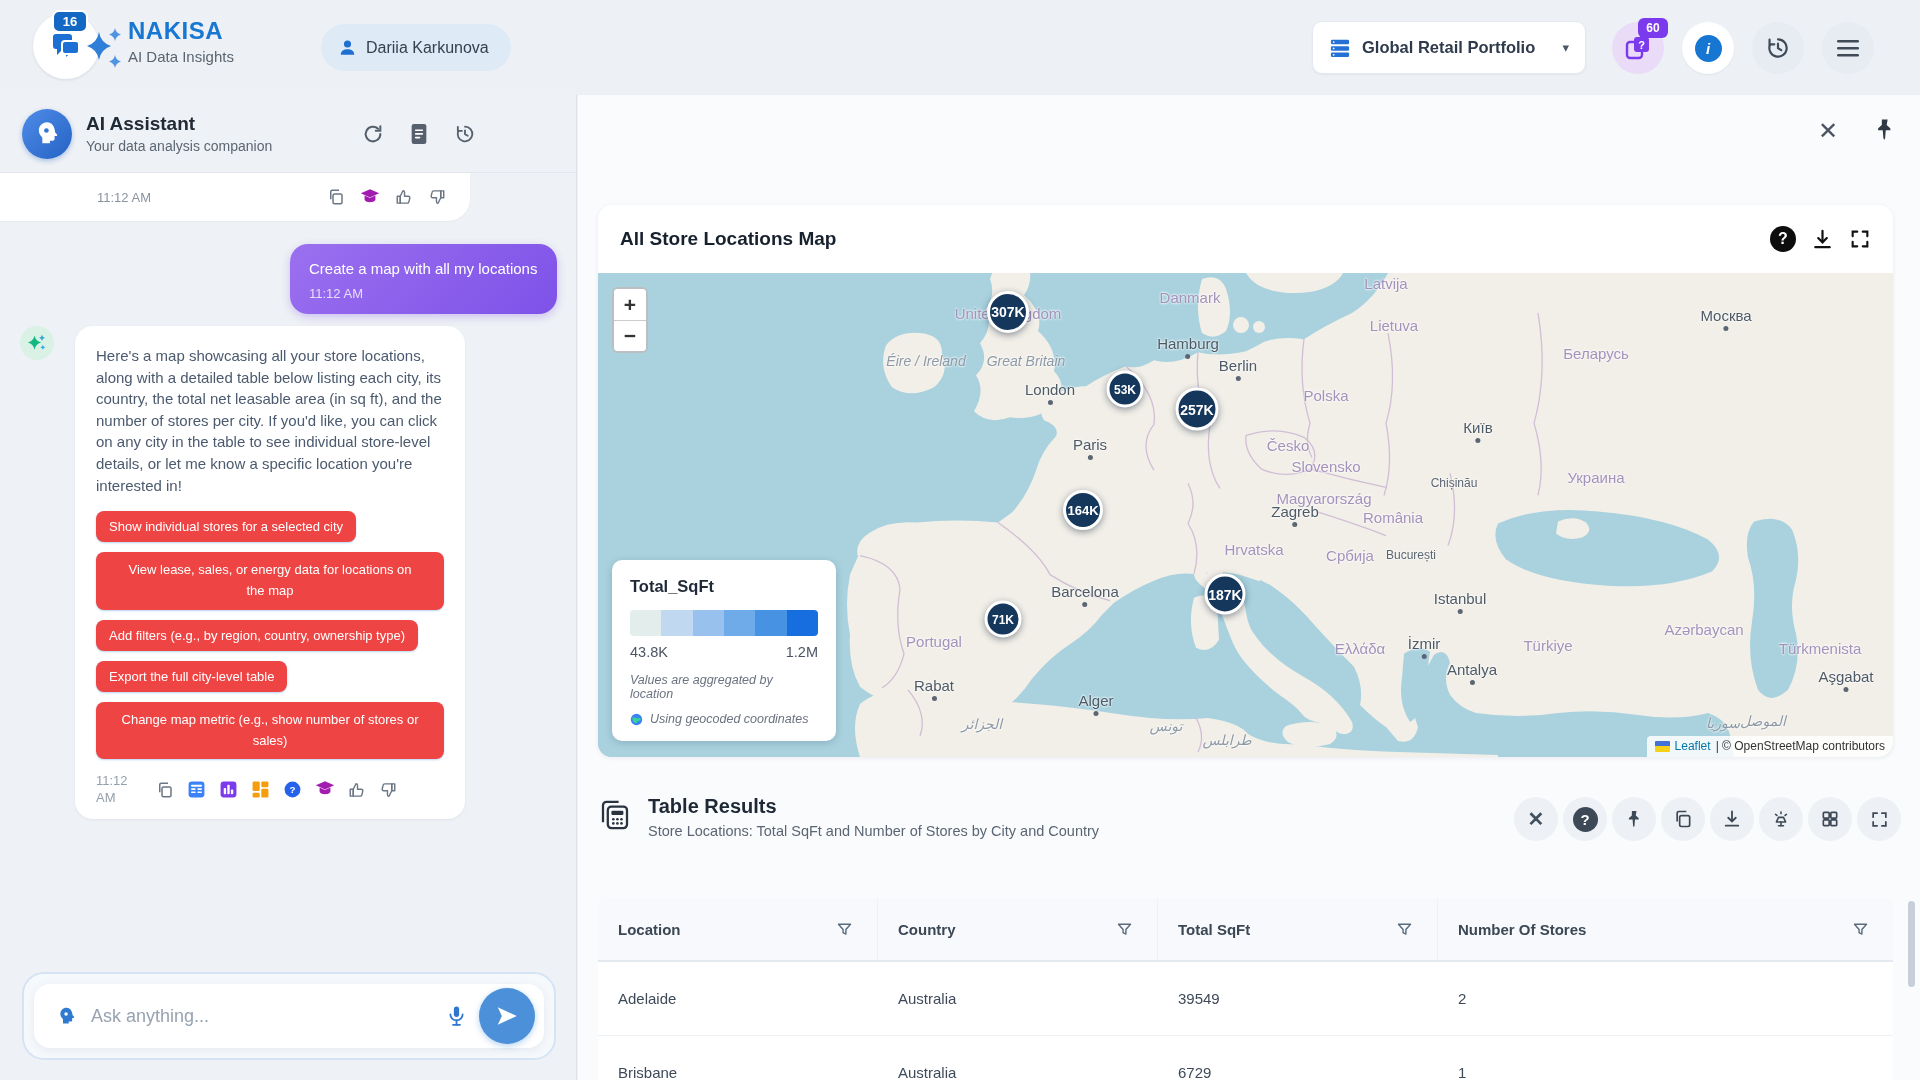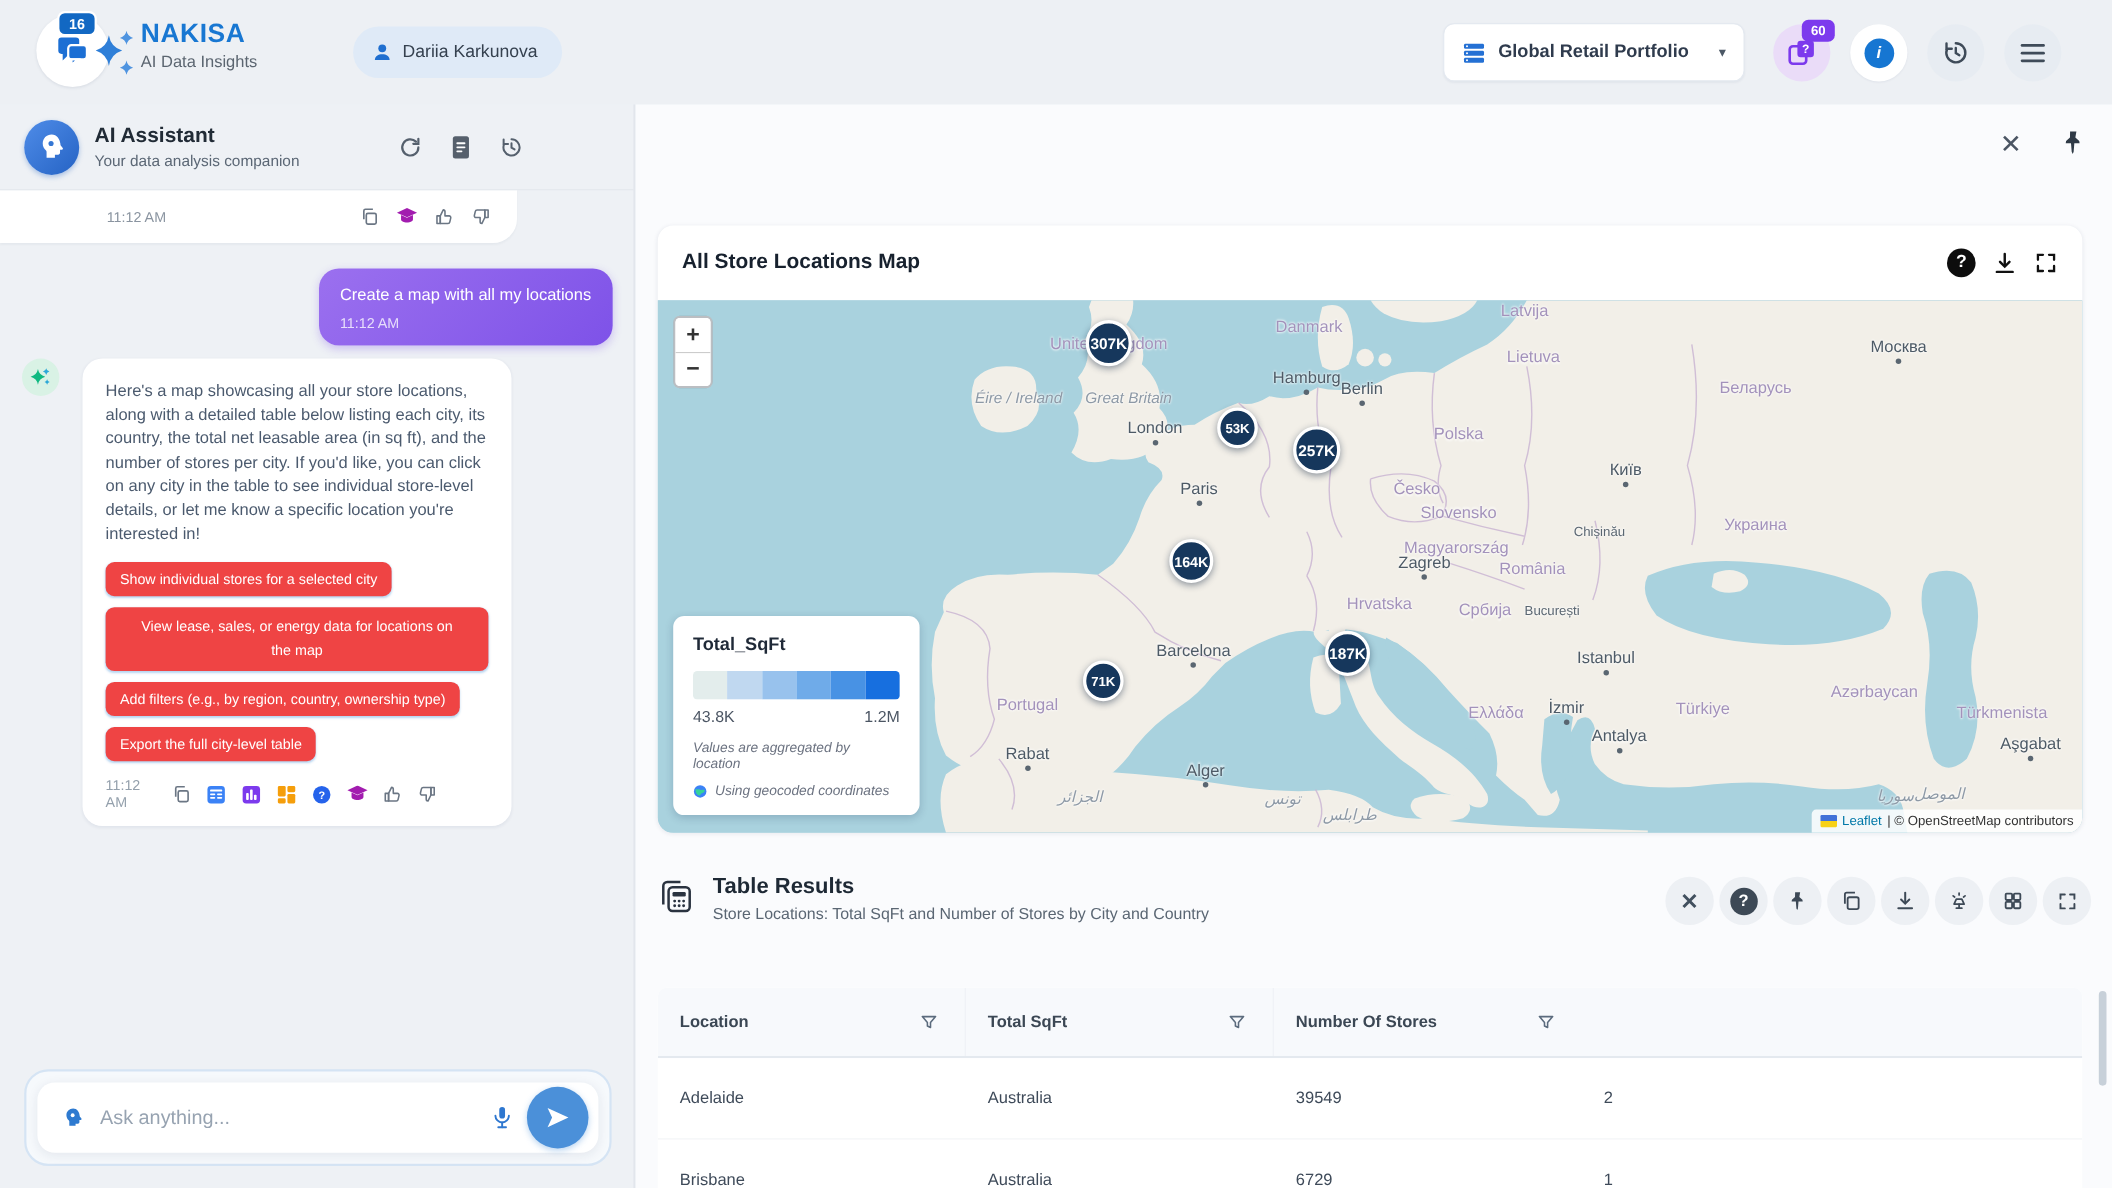--- a/index.html
+++ b/index.html
@@ -265,20 +265,21 @@
           </svg>
         </div>
         <div class="reply-card">
           <p class="reply-text">Here's a map showcasing all your store locations, along with a detailed table below listing each city, its country, the total net leasable area (in sq ft), and the number of stores per city. If you'd like, you can click on any city in the table to see individual store-level details, or let me know a specific location you're interested in!</p>
           <div class="sugg-col">
 
           <button class="sugg">Show individual stores for a selected city</button>
               <button class="sugg full">View lease, sales, or energy data for locations on the map</button>
               <button class="sugg">Add filters (e.g., by region, country, ownership type)</button>
               <button class="sugg">Export the full city-level table</button>
+              <button class="sugg full">Change map metric (e.g., show number of stores or sales)</button>
             </div>
           <div class="reply-foot">
             <div class="time">11:12 AM</div>
             <div class="msg-actions">
               <svg width="18" height="18" viewBox="0 0 24 24" fill="none" stroke="#6b7684" stroke-width="2">
                   <rect x="8" y="8" width="12" height="13" rx="2"></rect>
                   <path d="M5 15V5a2 2 0 0 1 2-2h9"></path>
                 </svg>
               <svg width="19" height="19" viewBox="0 0 24 24">
                   <rect x="2" y="2" width="20" height="20" rx="4" fill="#3b82f6"></rect>
@@ -434,21 +435,21 @@
         <div class="map-label k-country" style="left: 410px; top: 40px;">United Kingdom</div>
             <div class="map-label k-region" style="left: 428px; top: 88px;">Great Britain</div>
             <div class="map-label k-region" style="left: 328px; top: 88px;">Éire / Ireland</div>
             <div class="map-label k-city" style="left: 452px; top: 120px;">London</div>
             <div class="map-label k-country" style="left: 592px; top: 24px;">Danmark</div>
             <div class="map-label k-country" style="left: 788px; top: 10px;">Latvija</div>
             <div class="map-label k-country" style="left: 796px; top: 52px;">Lietuva</div>
             <div class="map-label k-city" style="left: 1128px; top: 46px;">Москва</div>
             <div class="map-label k-country" style="left: 998px; top: 80px;">Беларусь</div>
             <div class="map-label k-city" style="left: 590px; top: 74px;">Hamburg</div>
-            <div class="map-label k-city" style="left: 640px; top: 84px;">Berlin</div>
+            <div class="map-label k-city" style="left: 640px; top: 96px;">Berlin</div>
             <div class="map-label k-country" style="left: 728px; top: 122px;">Polska</div>
             <div class="map-label k-country" style="left: 690px; top: 172px;">Česko</div>
             <div class="map-label k-city" style="left: 880px; top: 158px;">Київ</div>
             <div class="map-label k-country" style="left: 998px; top: 204px;">Украина</div>
             <div class="map-label k-city" style="left: 492px; top: 175px;">Paris</div>
             <div class="map-label k-country" style="left: 728px; top: 193px;">Slovensko</div>
             <div class="map-label k-country" style="left: 726px; top: 225px;">Magyarország</div>
             <div class="map-label k-citysm" style="left: 856px; top: 210px;">Chișinău</div>
             <div class="map-label k-city" style="left: 697px; top: 242px;">Zagreb</div>
             <div class="map-label k-country" style="left: 795px; top: 244px;">România</div>
@@ -595,20 +596,28 @@
 
           <div class="dt-th">
             <span>Location</span>
             <span class="funnel">
               <svg width="17" height="17" viewBox="0 0 24 24" fill="none" stroke="#5b6b7d" stroke-width="2" stroke-linejoin="round">
                 <path d="M3.5 4.5h17l-6.5 7.6v6.4l-4-2v-4.4z"></path>
               </svg>
             </span>
           </div>
 
+          <div class="dt-th">
+            <span>Country</span>
+            <span class="funnel">
+              <svg width="17" height="17" viewBox="0 0 24 24" fill="none" stroke="#5b6b7d" stroke-width="2" stroke-linejoin="round">
+                <path d="M3.5 4.5h17l-6.5 7.6v6.4l-4-2v-4.4z"></path>
+              </svg>
+            </span>
+          </div>
 
           <div class="dt-th">
             <span>Total SqFt</span>
             <span class="funnel">
               <svg width="17" height="17" viewBox="0 0 24 24" fill="none" stroke="#5b6b7d" stroke-width="2" stroke-linejoin="round">
                 <path d="M3.5 4.5h17l-6.5 7.6v6.4l-4-2v-4.4z"></path>
               </svg>
             </span>
           </div>
 

